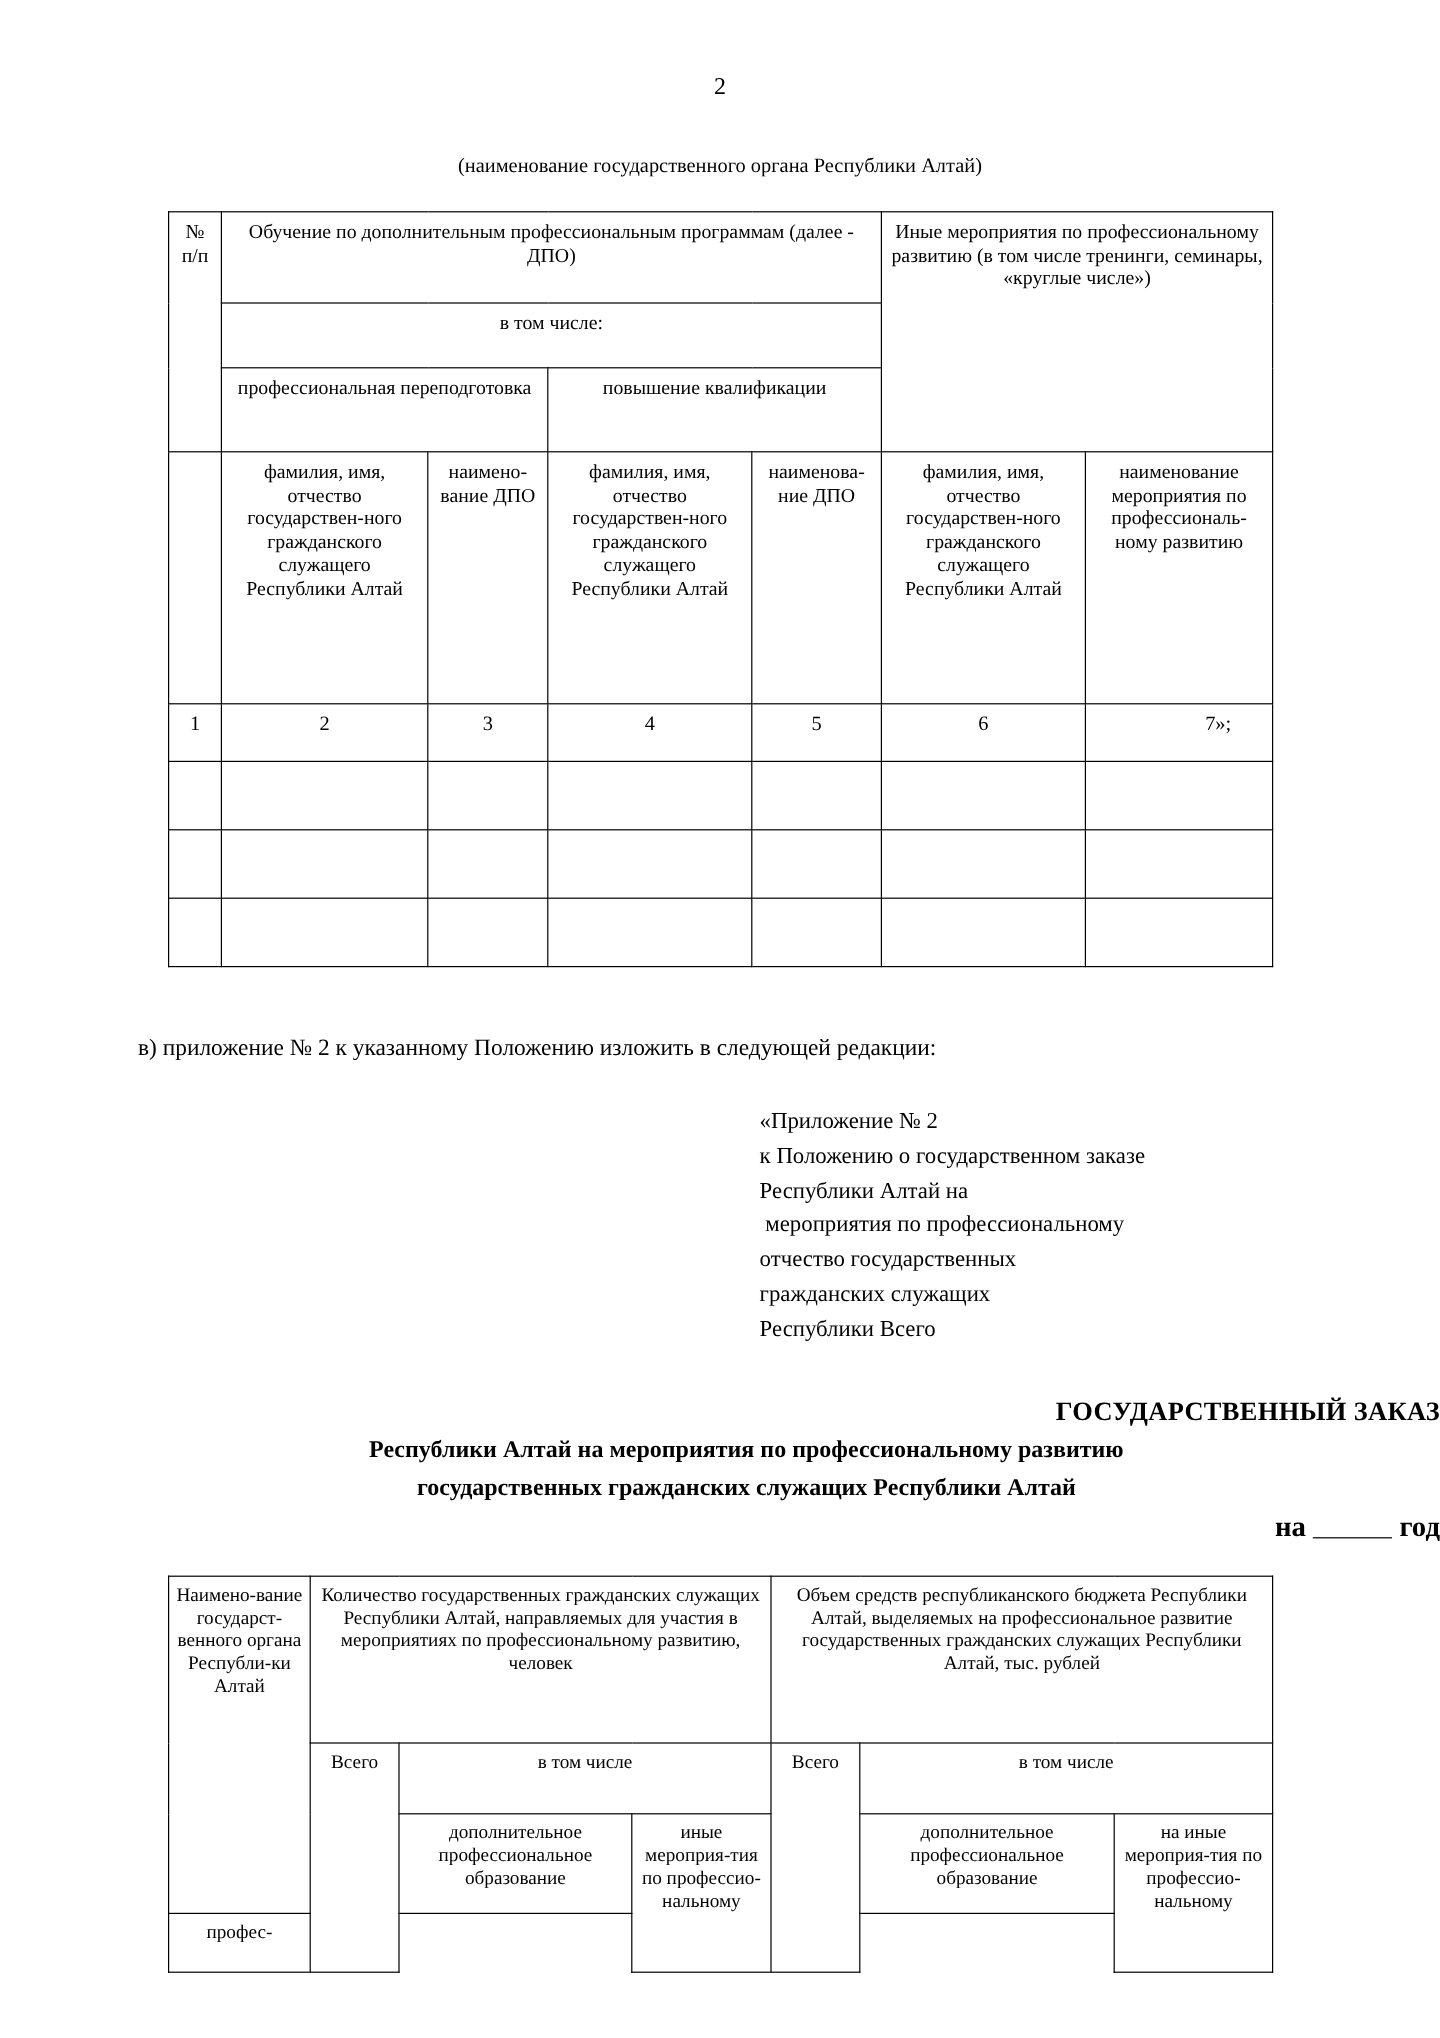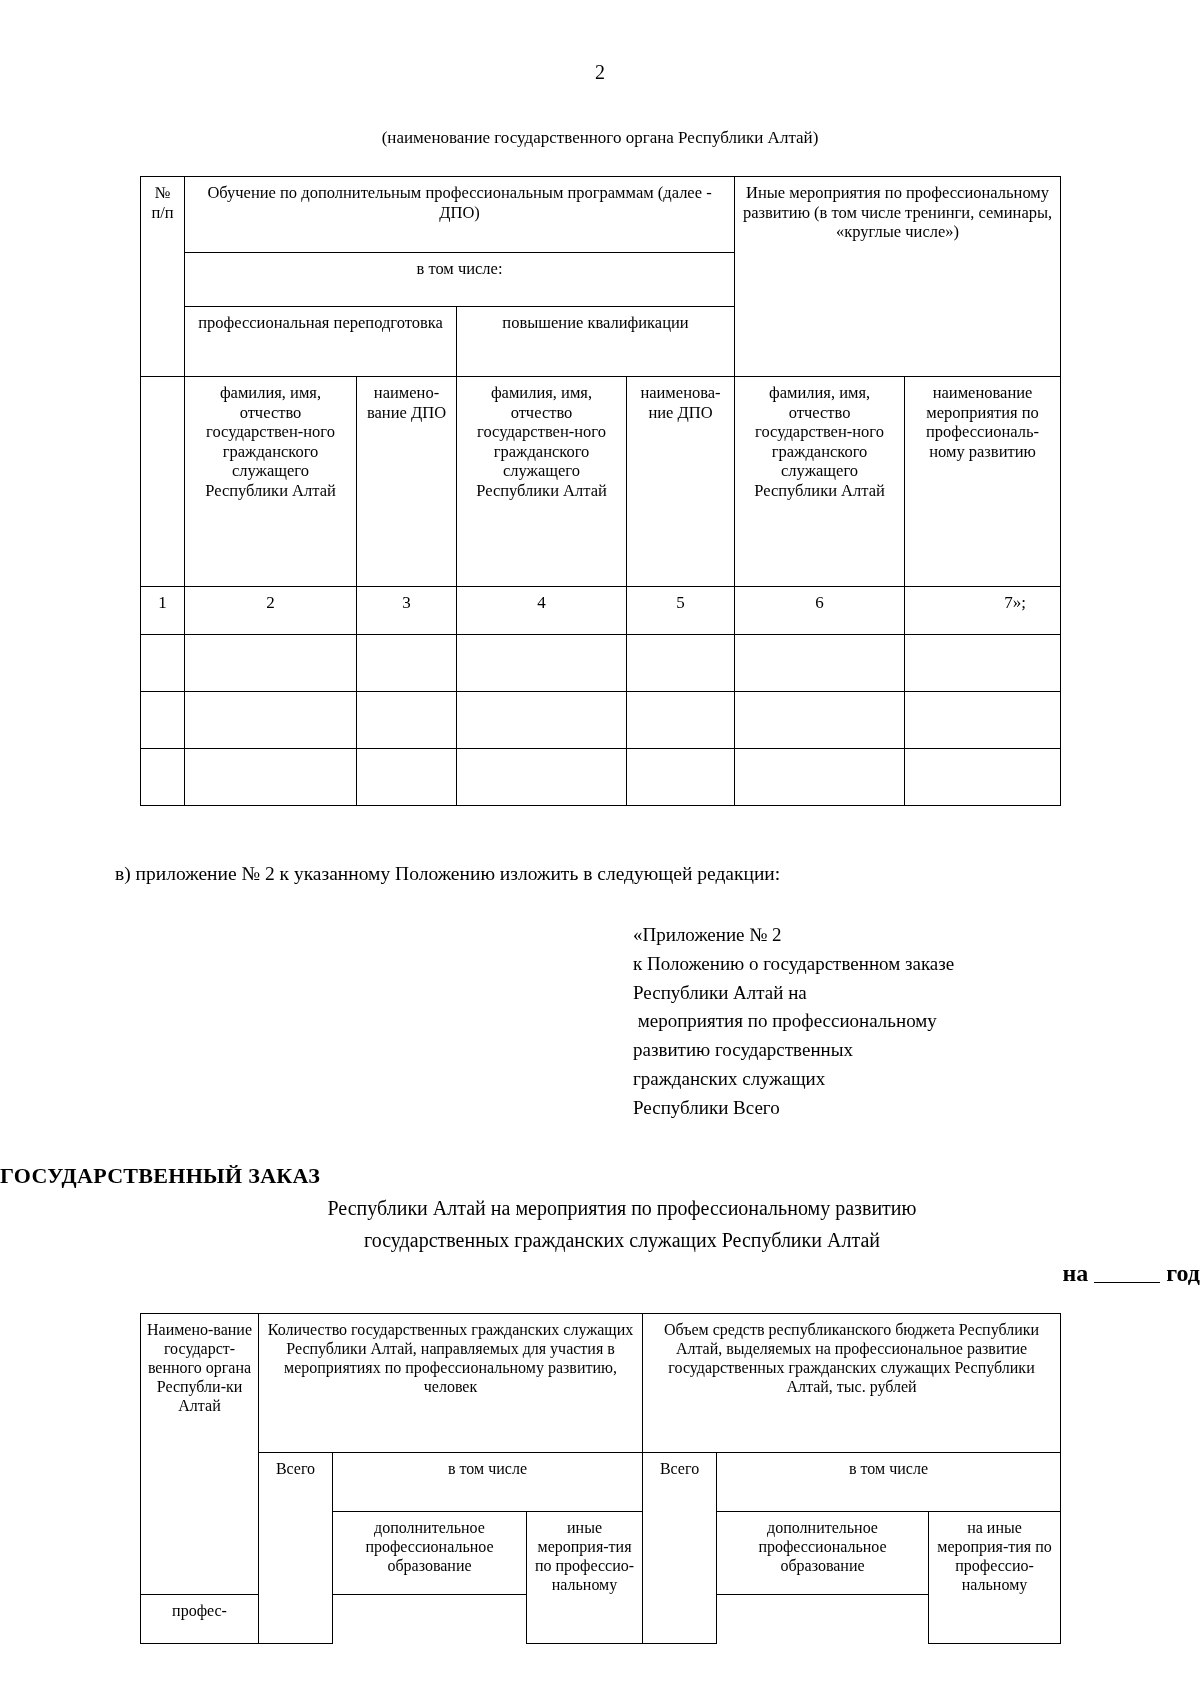--- a/index.html
+++ b/index.html
@@ -86,29 +86,29 @@
   .appendix-block {
     margin: 34px 0 0 0;
     padding-left: 633px;
     font-size: 19px;
     line-height: 1.52;
   }
   .appendix-block div { white-space: pre; }
 
   
   .order-title {
-    text-align: left;
+    text-align: right;
     font-weight: bold;
     font-size: 22px;
     margin-top: 40px;
     letter-spacing: 0.3px;
   }
   .order-sub {
     text-align: center;
-    font-weight: normal;
+    font-weight: bold;
     font-size: 20px;
     margin-top: 6px;
     line-height: 1.33;
     margin-left: 44px;
   }
   .order-year {
     text-align: right;
     font-weight: bold;
     font-size: 24px;
     margin-top: 6px;
@@ -220,21 +220,21 @@
     </table>
   </div>
 
   <div class="para-v">в) приложение № 2 к указанному Положению изложить в следующей редакции:</div>
 
   <div class="appendix-block">
     <div>«Приложение № 2</div>
     <div>к Положению о государственном заказе</div>
     <div>Республики Алтай на</div>
     <div> мероприятия по профессиональному</div>
-    <div>развитию государственных</div>
+    <div>отчество государственных</div>
     <div>гражданских служащих</div>
     <div>Республики Всего</div>
   </div>
 
   <div class="order-title">ГОСУДАРСТВЕННЫЙ ЗАКАЗ</div>
   <div class="order-sub">Республики Алтай на мероприятия по профессиональному развитию</div>
   <div class="order-sub">государственных гражданских служащих Республики Алтай</div>
   <div class="order-year">
     <span>на</span><span class="blank-line"></span><span>год</span>
   </div>

